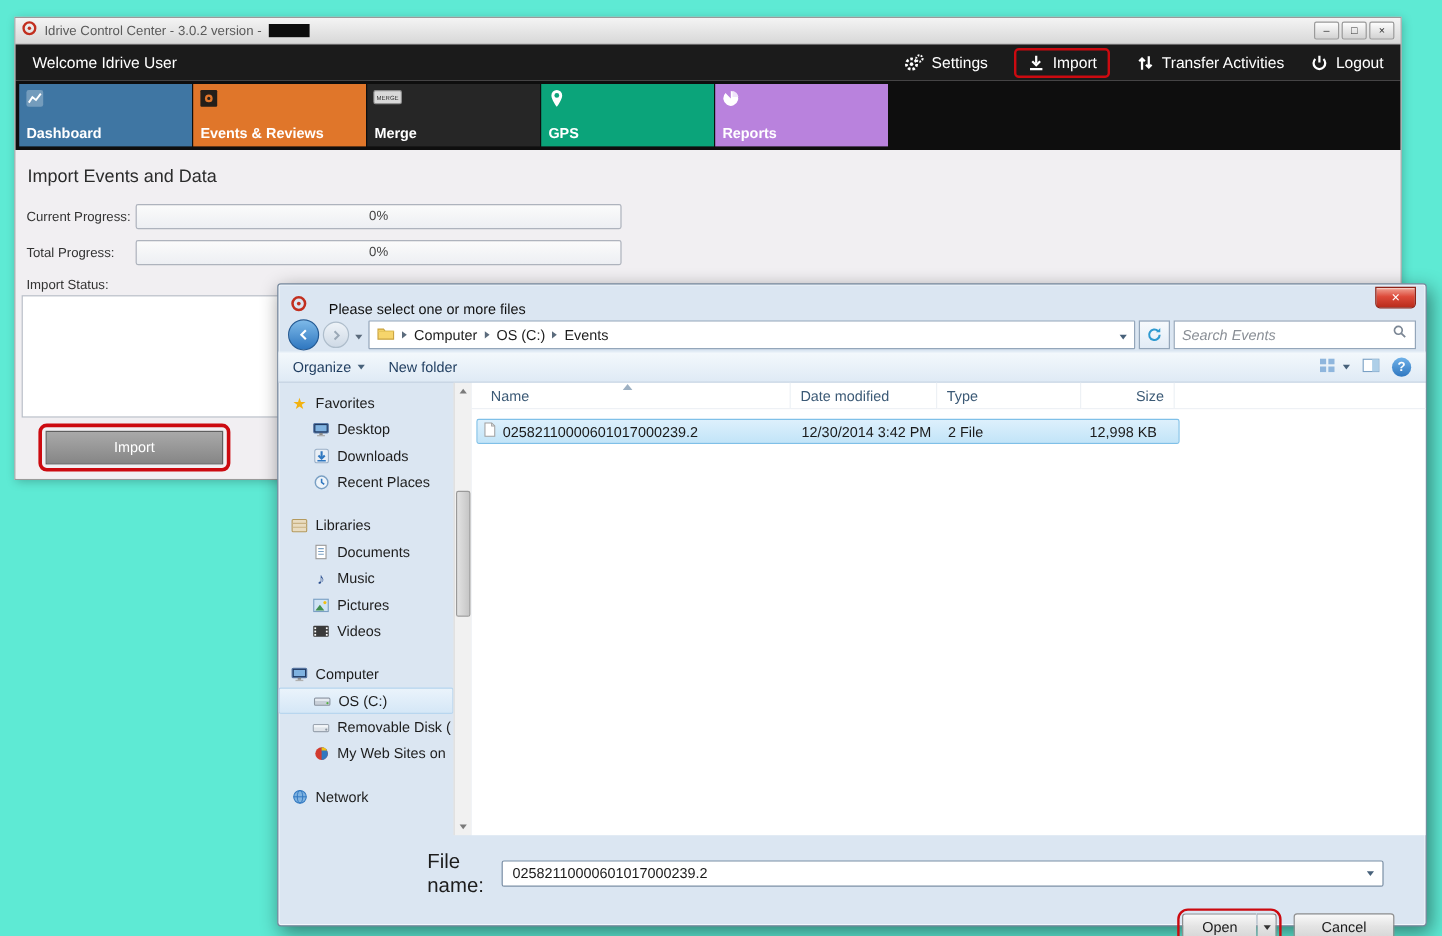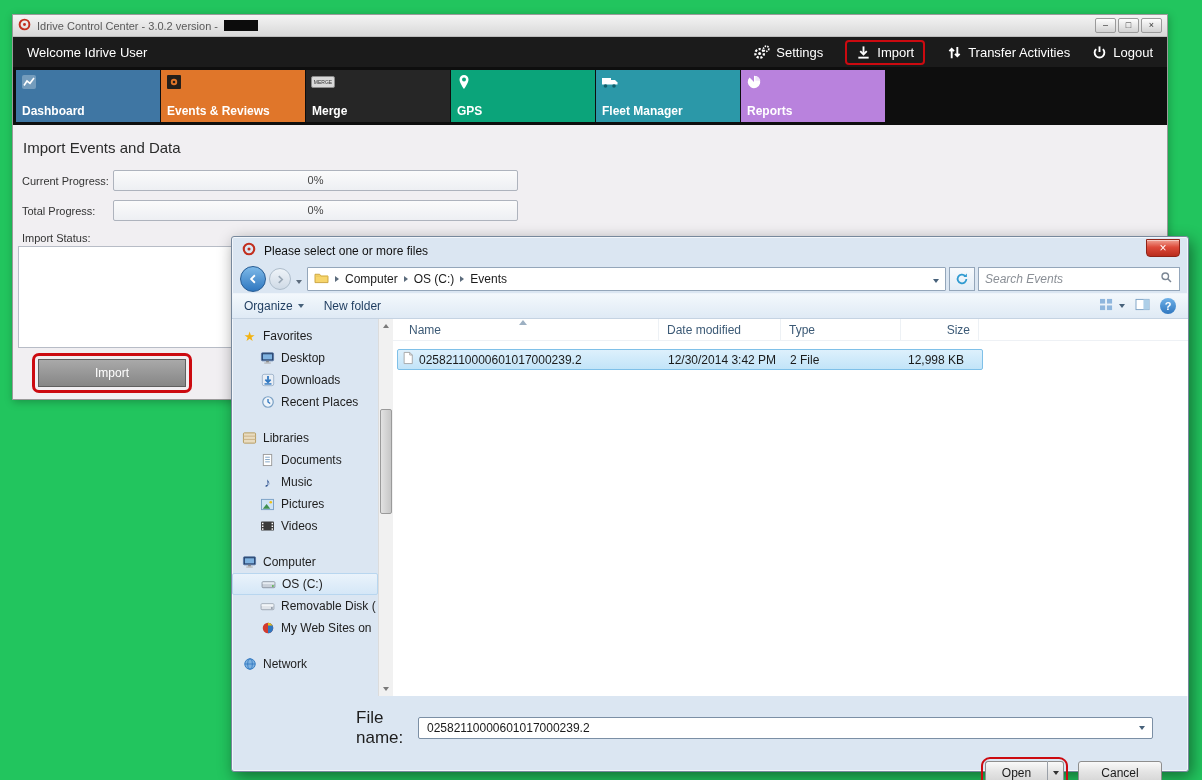--- a/index.html
+++ b/index.html
@@ -1,17 +1,17 @@
 <!DOCTYPE html>
 <html><head>
 <meta charset="utf-8">
 <style>
   * { box-sizing:border-box; margin:0; padding:0; }
   body { font-family:"Liberation Sans", sans-serif; background:#fff; }
-  .stage { position:relative; width:1202px; height:780px; background:#22c55e; overflow:hidden; }
+  .stage { position:relative; width:1202px; height:780px; background:#5eead4; overflow:hidden; }
 
   
   .main-window { position:absolute; left:12px; top:14px; width:1156px; height:386px;
     border:1px solid #9a9a9a; background:#f1eff2; box-shadow:1px 2px 8px rgba(0,0,0,.25); }
   .titlebar { height:22px; background:linear-gradient(#f4f4f4,#d8d8d8); border-bottom:1px solid #bcbcbc;
     display:flex; align-items:center; padding:0 5px; }
   .title-text { font-size:11px; color:#5a5a5a; margin-left:6px; }
   .redacted { width:34px; height:11px; background:#0c0c0c; margin-left:6px; }
   .win-btns { margin-left:auto; display:flex; gap:2px; }
   .win-btn { width:21px; height:15px; background:linear-gradient(#fdfdfd,#d2d2d2); border:1px solid #9a9a9a;
@@ -36,21 +36,21 @@
     background:linear-gradient(#fbfbfb,#edeff3); text-align:center; line-height:19px; font-size:11px; color:#444; }
   .status-box { position:absolute; left:5px; top:121px; width:280px; height:102px; background:#fff; border:1px solid #b7bcc6; }
   .import-outline { position:absolute; left:19px; top:228px; border:3px solid #cc0a10; border-radius:7px; padding:3px; }
   .import-btn { width:148px; height:28px; background:linear-gradient(#a9a9a9,#868686); border:1px solid #5f5f5f;
     color:#fff; font-size:12px; font-family:inherit; }
 
   
   .dialog { position:absolute; left:231px; top:236px; width:958px; height:536px; z-index:10;
     background:#dbe6f2; border:1px solid #77889c; border-radius:3px;
     box-shadow:3px 5px 16px rgba(0,0,0,.45), inset 0 0 0 1px rgba(255,255,255,.65); }
-  .dlg-titlebar { height:28px; display:flex; align-items:center; padding:0 10px; position:relative; }
+  .dlg-titlebar { height:28px; display:flex; align-items:flex-end; padding:0 10px; position:relative;gap:10px; }
   .dlg-title { font-size:12px; color:#101010; margin-left:8px; }
   .dlg-close { position:absolute; top:2px; right:8px; width:34px; height:18px;
     background:linear-gradient(#f0a294,#dd4a3a 45%,#b92c1c); border:1px solid #8e2317;
     border-radius:0 0 4px 4px; color:#fff; text-align:center; line-height:16px; font-size:12px;
     box-shadow:inset 0 1px 0 rgba(255,255,255,.45); cursor:default; }
 
   .addr-row { height:28px; display:flex; align-items:center; padding:0 8px; gap:3px; }
   .nav-back { width:26px; height:26px; border-radius:50%; background:linear-gradient(#7db9e8,#2f77c0);
     border:1px solid #245a93; display:grid; place-items:center; flex:none; }
   .nav-fwd { width:22px; height:22px; border-radius:50%; background:linear-gradient(#eef3f8,#cfdae6);
@@ -224,31 +224,20 @@
       </div>
       <div class="tile" style="background:#0ba47a">
         <span class="tile-icon">
           <svg width="16" height="16" viewBox="0 0 16 16">
               <path d="M8 1a4.5 4.5 0 0 0-4.5 4.5C3.5 9 8 15 8 15s4.5-6 4.5-9.5A4.5 4.5 0 0 0 8 1z" fill="#fff"></path>
               <circle cx="8" cy="5.5" r="2" fill="#0ba47a"></circle>
             </svg>
         </span>
         <span class="tile-label">GPS</span>
       </div>
-      <div class="tile" style="background:#2b98a8">
-        <span class="tile-icon">
-          <svg width="18" height="15" viewBox="0 0 18 15">
-              <rect x="1" y="4" width="9" height="6.5" fill="#fff"></rect>
-              <path d="M10 6h4l2.5 2.5v2H10z" fill="#fff"></path>
-              <circle cx="4.5" cy="12" r="1.8" fill="#125f6b"></circle>
-              <circle cx="13" cy="12" r="1.8" fill="#125f6b"></circle>
-            </svg>
-        </span>
-        <span class="tile-label">Fleet Manager</span>
-      </div>
       <div class="tile" style="background:#b982dd">
         <span class="tile-icon">
           <svg width="16" height="16" viewBox="0 0 16 16">
               <path d="M8 8V1.8A6.2 6.2 0 1 1 3.6 3.6Z" fill="#fff"></path>
               <path d="M9.4 6.8V1.9a6.2 6.2 0 0 1 5 4.9z" fill="#f0e4fa"></path>
             </svg>
         </span>
         <span class="tile-label">Reports</span>
       </div>
     </div>

